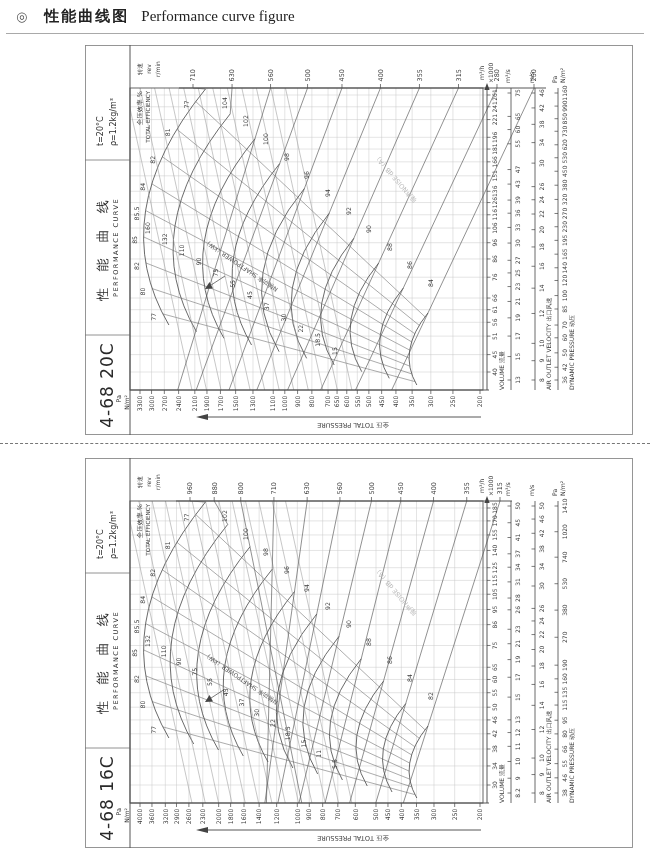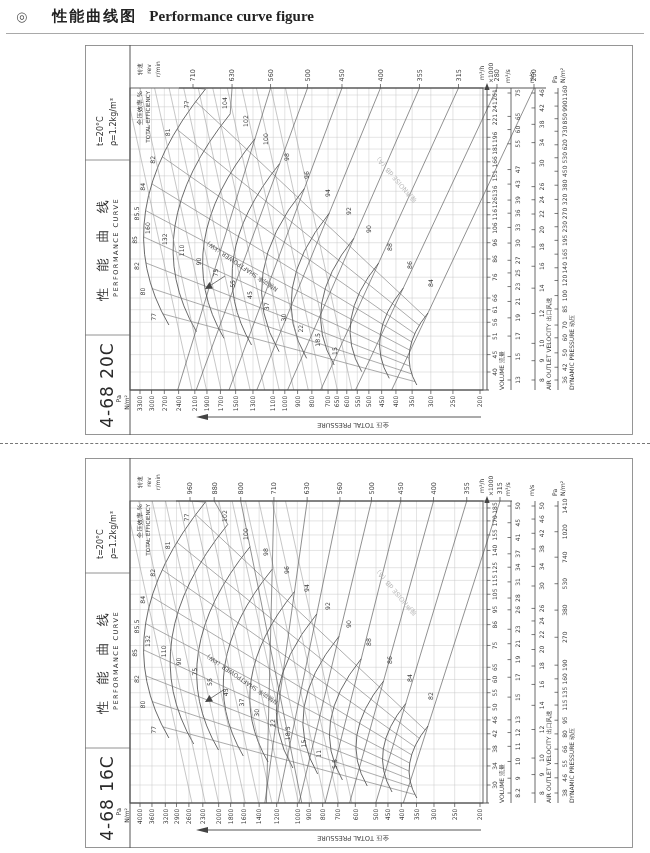--- a/index.html
+++ b/index.html
@@ -1,21 +1,21 @@
 <!DOCTYPE html>
 <html><head>
 <meta charset="utf-8">
 <style>
   html,body{margin:0;padding:0;background:#e8e8e8;}
   .page{position:relative;width:650px;height:853px;background:#ffffff;overflow:hidden;
         font-family:"DejaVu Sans",sans-serif;color:#333;}
   .header{position:absolute;left:16px;top:7px;display:flex;align-items:baseline;}
   .bullet{font-size:13px;color:#555;}
-  .h-cn{font-weight:bold;font-size:15px;margin-left:25px;letter-spacing:2px;color:#222;text-align:right;}
-  .h-en{font-family:"Liberation Serif",serif;font-weight:bold;font-size:15px;margin-left:12px;color:#222;}
+  .h-cn{font-weight:bold;font-size:15px;margin-left:17px;letter-spacing:2px;color:#222;text-align:right;}
+  .h-en{font-family:"Liberation Serif",serif;font-weight:normal;font-size:15px;margin-left:12px;color:#222;}
   .rule{position:absolute;top:33px;left:6px;right:6px;border-top:1.5px solid #a9a9a9;}
   .chart-wrap{position:absolute;left:85px;width:548px;height:390px;}
   .chart-inner{position:absolute;left:0;top:0;width:390px;height:548px;
                transform-origin:0 0;transform:translateY(390px) rotate(-90deg);}
   .chart-inner svg{position:absolute;left:0;top:0;}
   .tcell{position:absolute;top:0;height:45px;display:flex;flex-direction:column;
          justify-content:center;align-items:center;line-height:1.25;}
   .t-model{left:0;width:100px;font-size:17px;letter-spacing:1px;color:#2a2a2a;}
   .t-name{left:100px;width:175px;}
   .t-cn{font-size:13px;letter-spacing:6px;color:#2a2a2a;}

